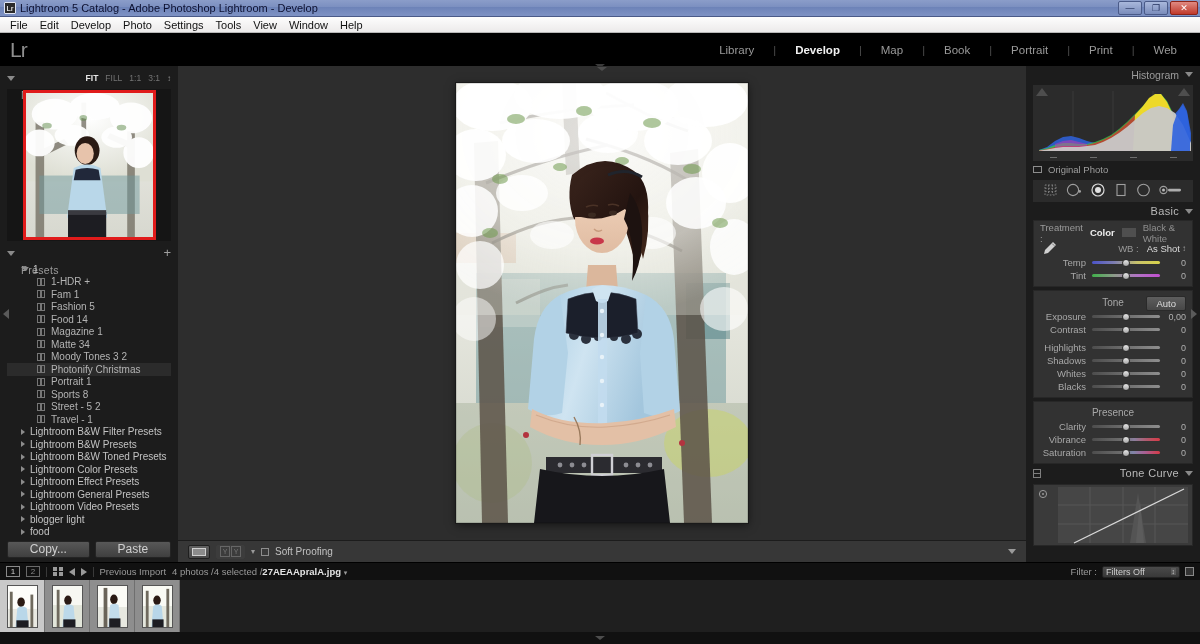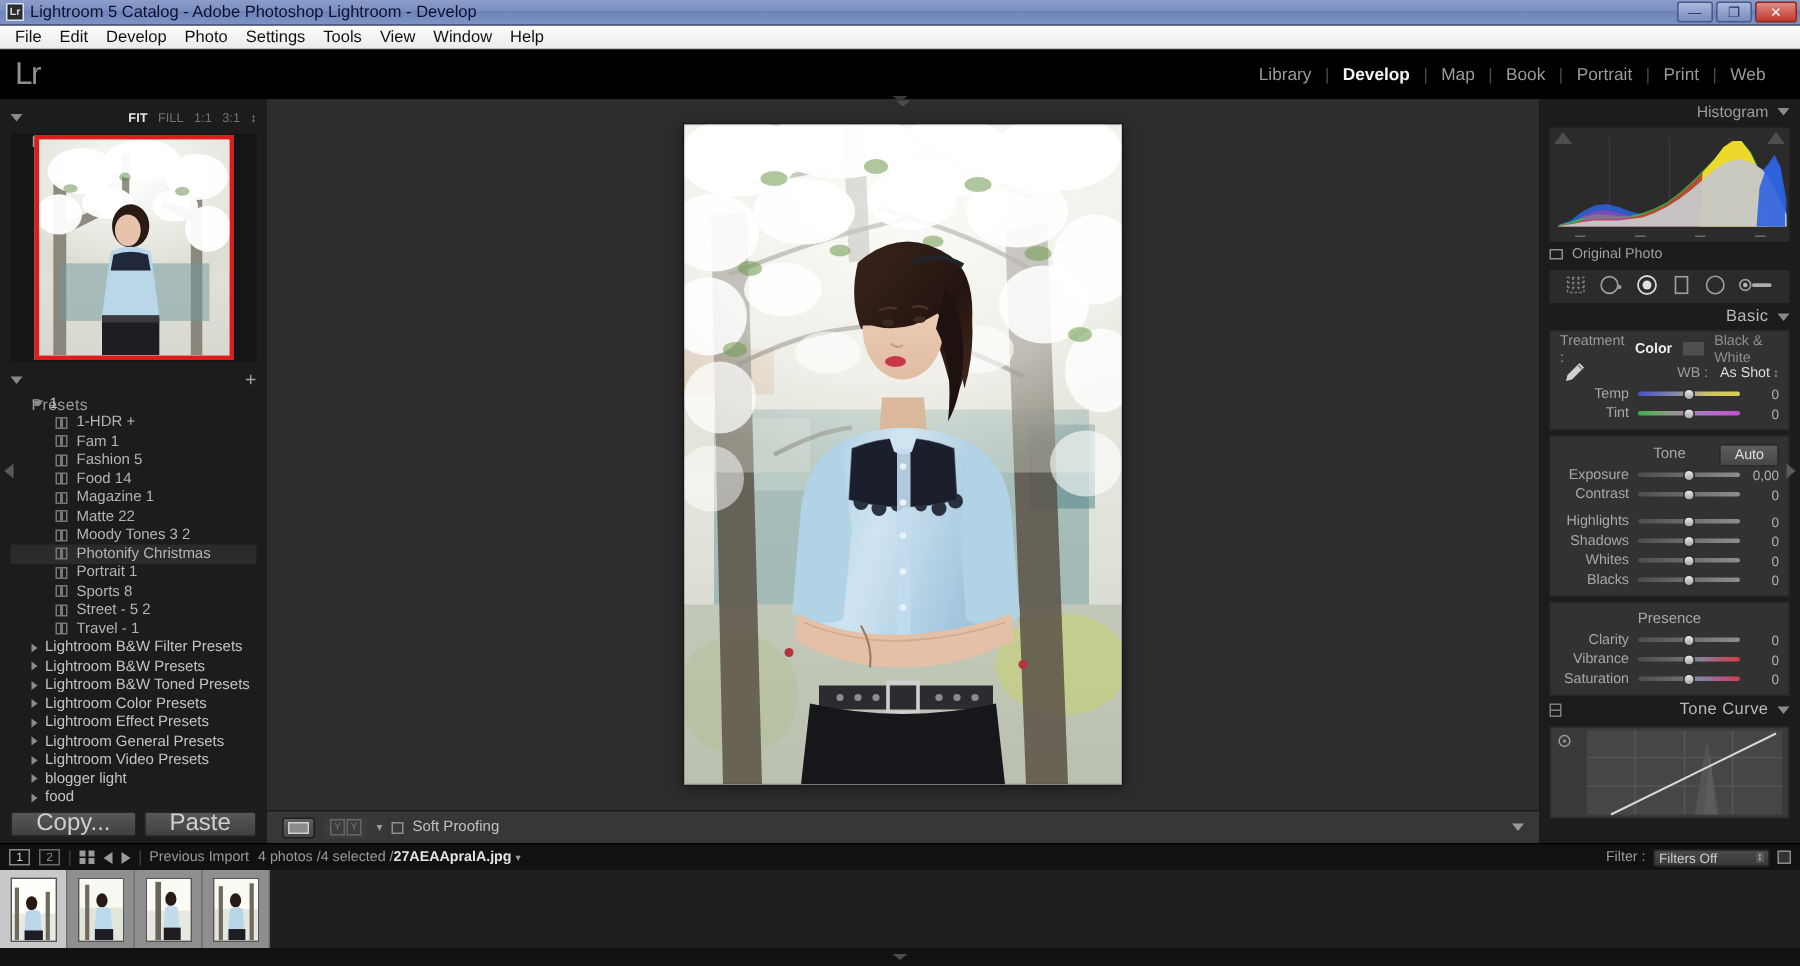--- a/index.html
+++ b/index.html
@@ -49,21 +49,21 @@
     height:33px; flex:0 0 33px; background:#000;
     display:flex; align-items:center; justify-content:space-between;
     padding:0 14px 0 10px; position:relative;
   }
   .idplate { display:flex; align-items:center; gap:8px; }
   .lr-logo { font-size:21px; color:#8f8f8f; letter-spacing:-1px; font-family:"Liberation Sans",sans-serif;}
   .idtext { line-height:1.15; }
   .idtext .small { font-size:7px; color:#9b9b9b; letter-spacing:.2px; }
   .idtext .big { font-size:13px; color:#c9c9c9; }
   .idtext .big .arrow { font-size:8px; color:#8a8a8a; margin-left:4px;}
-  .modules { display:flex; align-items:center; gap:0; }
+  .modules { display:flex; align-items:center; gap:10px; }
   .module { font-size:11.5px; color:#9a9a9a; padding:0 9px; cursor:pointer; }
   .module.active { color:#f2f2f2; font-weight:bold; }
   .module-sep { color:#4e4e4e; font-size:11px; }
   .topcaret {
     position:absolute; left:50%; bottom:-2px; transform:translateX(-50%);
     width:0;height:0;border-left:5px solid transparent;border-right:5px solid transparent;
     border-top:4px solid #3a3a3a;
   }
 
   
@@ -104,21 +104,21 @@
   .p-ico {
     width:8px;height:8px;border:1px solid #767676;margin-right:6px;flex:0 0 8px;
     display:flex;align-items:center;justify-content:center;
   }
   .p-ico:after{content:"";width:2px;height:6px;background:#767676;}
 
   .lp-footer { flex:0 0 26px; display:flex; align-items:center; gap:5px; padding:0 7px; background:#1c1c1c;}
   .btn {
     flex:1 1 auto; height:17px; border-radius:2px;
     background:linear-gradient(to bottom,#585858,#3f3f3f);
-    border:1px solid #242424; color:#cfcfcf; font-size:16px;
+    border:1px solid #242424; color:#cfcfcf; font-size:12px;
     display:flex;align-items:center;justify-content:center; cursor:pointer;
   }
 
   .side-arrow {
     position:absolute; top:50%; transform:translateY(-50%);
     width:0;height:0;border-top:5px solid transparent;border-bottom:5px solid transparent;
   }
   .side-arrow.l { left:3px; border-right:6px solid #5a5a5a; }
   .side-arrow.r { right:3px; border-left:6px solid #5a5a5a; }
 
@@ -383,21 +383,21 @@
           <div class="p-row indent2">
               <span class="p-ico"></span>
               <span>Food 14</span>
             </div>
           <div class="p-row indent2">
               <span class="p-ico"></span>
               <span>Magazine 1</span>
             </div>
           <div class="p-row indent2">
               <span class="p-ico"></span>
-              <span>Matte 22</span>
+              <span>Matte 34</span>
             </div>
           <div class="p-row indent2">
               <span class="p-ico"></span>
               <span>Moody Tones 3 2</span>
             </div>
           <div class="p-row indent2 hl">
               <span class="p-ico"></span>
               <span>Photonify Christmas</span>
             </div>
           <div class="p-row indent2">

